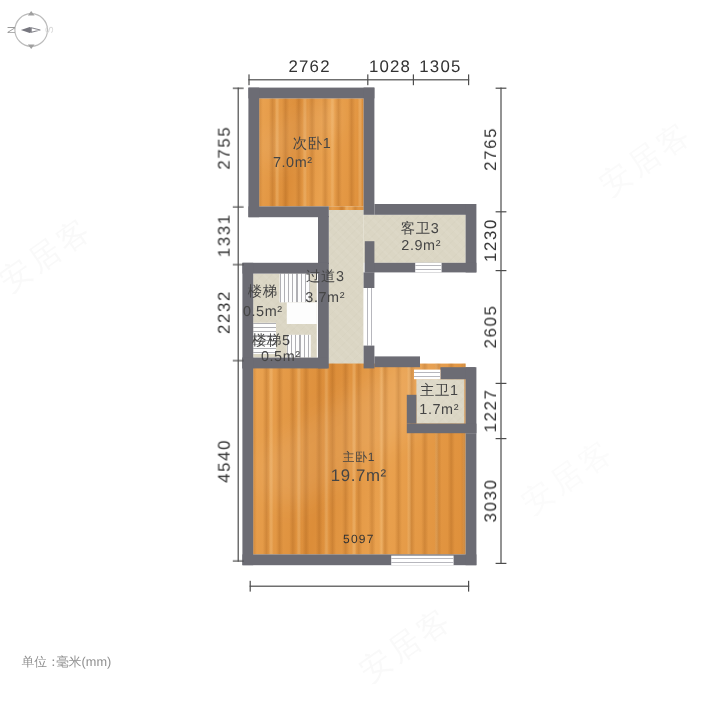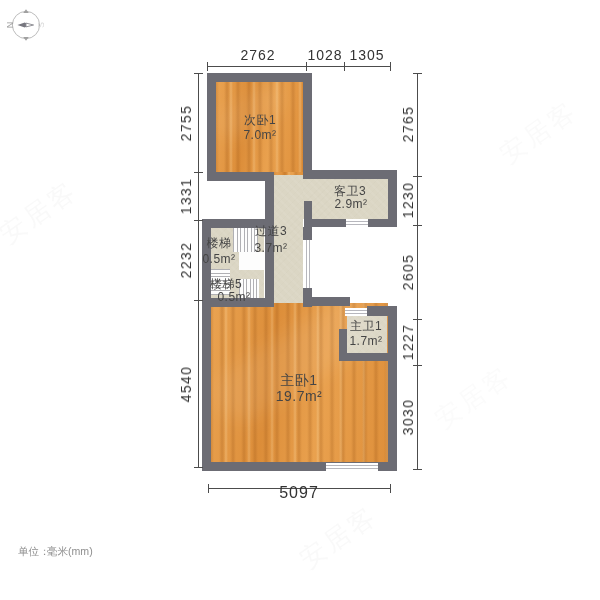--- a/index.html
+++ b/index.html
@@ -125,38 +125,38 @@
 
   <div class="wall" style="left:202px;top:298px;width:9px;height:173px"></div>
 
   <div class="wall" style="left:202px;top:462px;width:194.5px;height:9px"></div>
 
   <div class="winh" style="left:326px;top:462.5px;width:52px;height:8px"></div>
 
   <div class="wall" style="left:387.5px;top:361px;width:9px;height:110px"></div>
 
   <div class="rlab" style="left:260px;top:119.5px">次卧1</div>
-  <div class="rlab" style="left:260px;top:134.5px">7.0m²</div>
+  <div class="rlab" style="left:244px;top:134.5px">7.0m²</div>
 
   <div class="rlab" style="left:350px;top:191px">客卫3</div>
   <div class="rlab" style="left:351px;top:204px">2.9m²</div>
 
   <div class="rlab" style="left:271px;top:231px">过道3</div>
   <div class="rlab" style="left:271px;top:248px">3.7m²</div>
 
   <div class="rlab" style="left:219px;top:243px">楼梯</div>
   <div class="rlab" style="left:219px;top:259px">0.5m²</div>
 
   <div class="rlab" style="left:226px;top:284px">楼梯5</div>
   <div class="rlab" style="left:234px;top:297px">0.5m²</div>
 
   <div class="rlab" style="left:366px;top:326px">主卫1</div>
   <div class="rlab" style="left:366px;top:341px">1.7m²</div>
 
-  <div class="rlab" style="left:299px;top:381px;font-size:14px">主卧1</div>
+  <div class="rlab" style="left:299px;top:381px;font-size:10px">主卧1</div>
   <div class="rlab" style="left:299px;top:395.5px;font-size:14px">19.7m²</div>
 
   <div class="dline" style="left:207px;top:66px;width:184px;height:1px"></div>
   <div class="dline" style="left:207px;top:62px;width:1px;height:9px"></div>
   <div class="dline" style="left:306px;top:62px;width:1px;height:9px"></div>
   <div class="dline" style="left:343.5px;top:62px;width:1px;height:9px"></div>
   <div class="dline" style="left:390px;top:62px;width:1px;height:9px"></div>
 
   <div class="dnum" style="left:258px;top:55px">2762</div>
 
@@ -194,20 +194,20 @@
   <div class="dnumv" style="left:408px;top:271.5px">2605</div>
 
   <div class="dnumv" style="left:408px;top:342px">1227</div>
 
   <div class="dnumv" style="left:408px;top:416.5px">3030</div>
 
   <div class="dline" style="left:208px;top:488px;width:183px;height:1px"></div>
   <div class="dline" style="left:208px;top:484px;width:1px;height:9px"></div>
   <div class="dline" style="left:390px;top:484px;width:1px;height:9px"></div>
 
-  <div class="dnum" style="left:299px;top:493px;font-size:16px">5097</div>
+  <div class="dnum" style="left:299px;top:450px;font-size:10px">5097</div>
 
   <div class="ft" style="left:18px;top:545px">单位<span class="hc">：</span>毫米(mm)</div>
 
 
 
 
 </div>
 
 </body></html>

